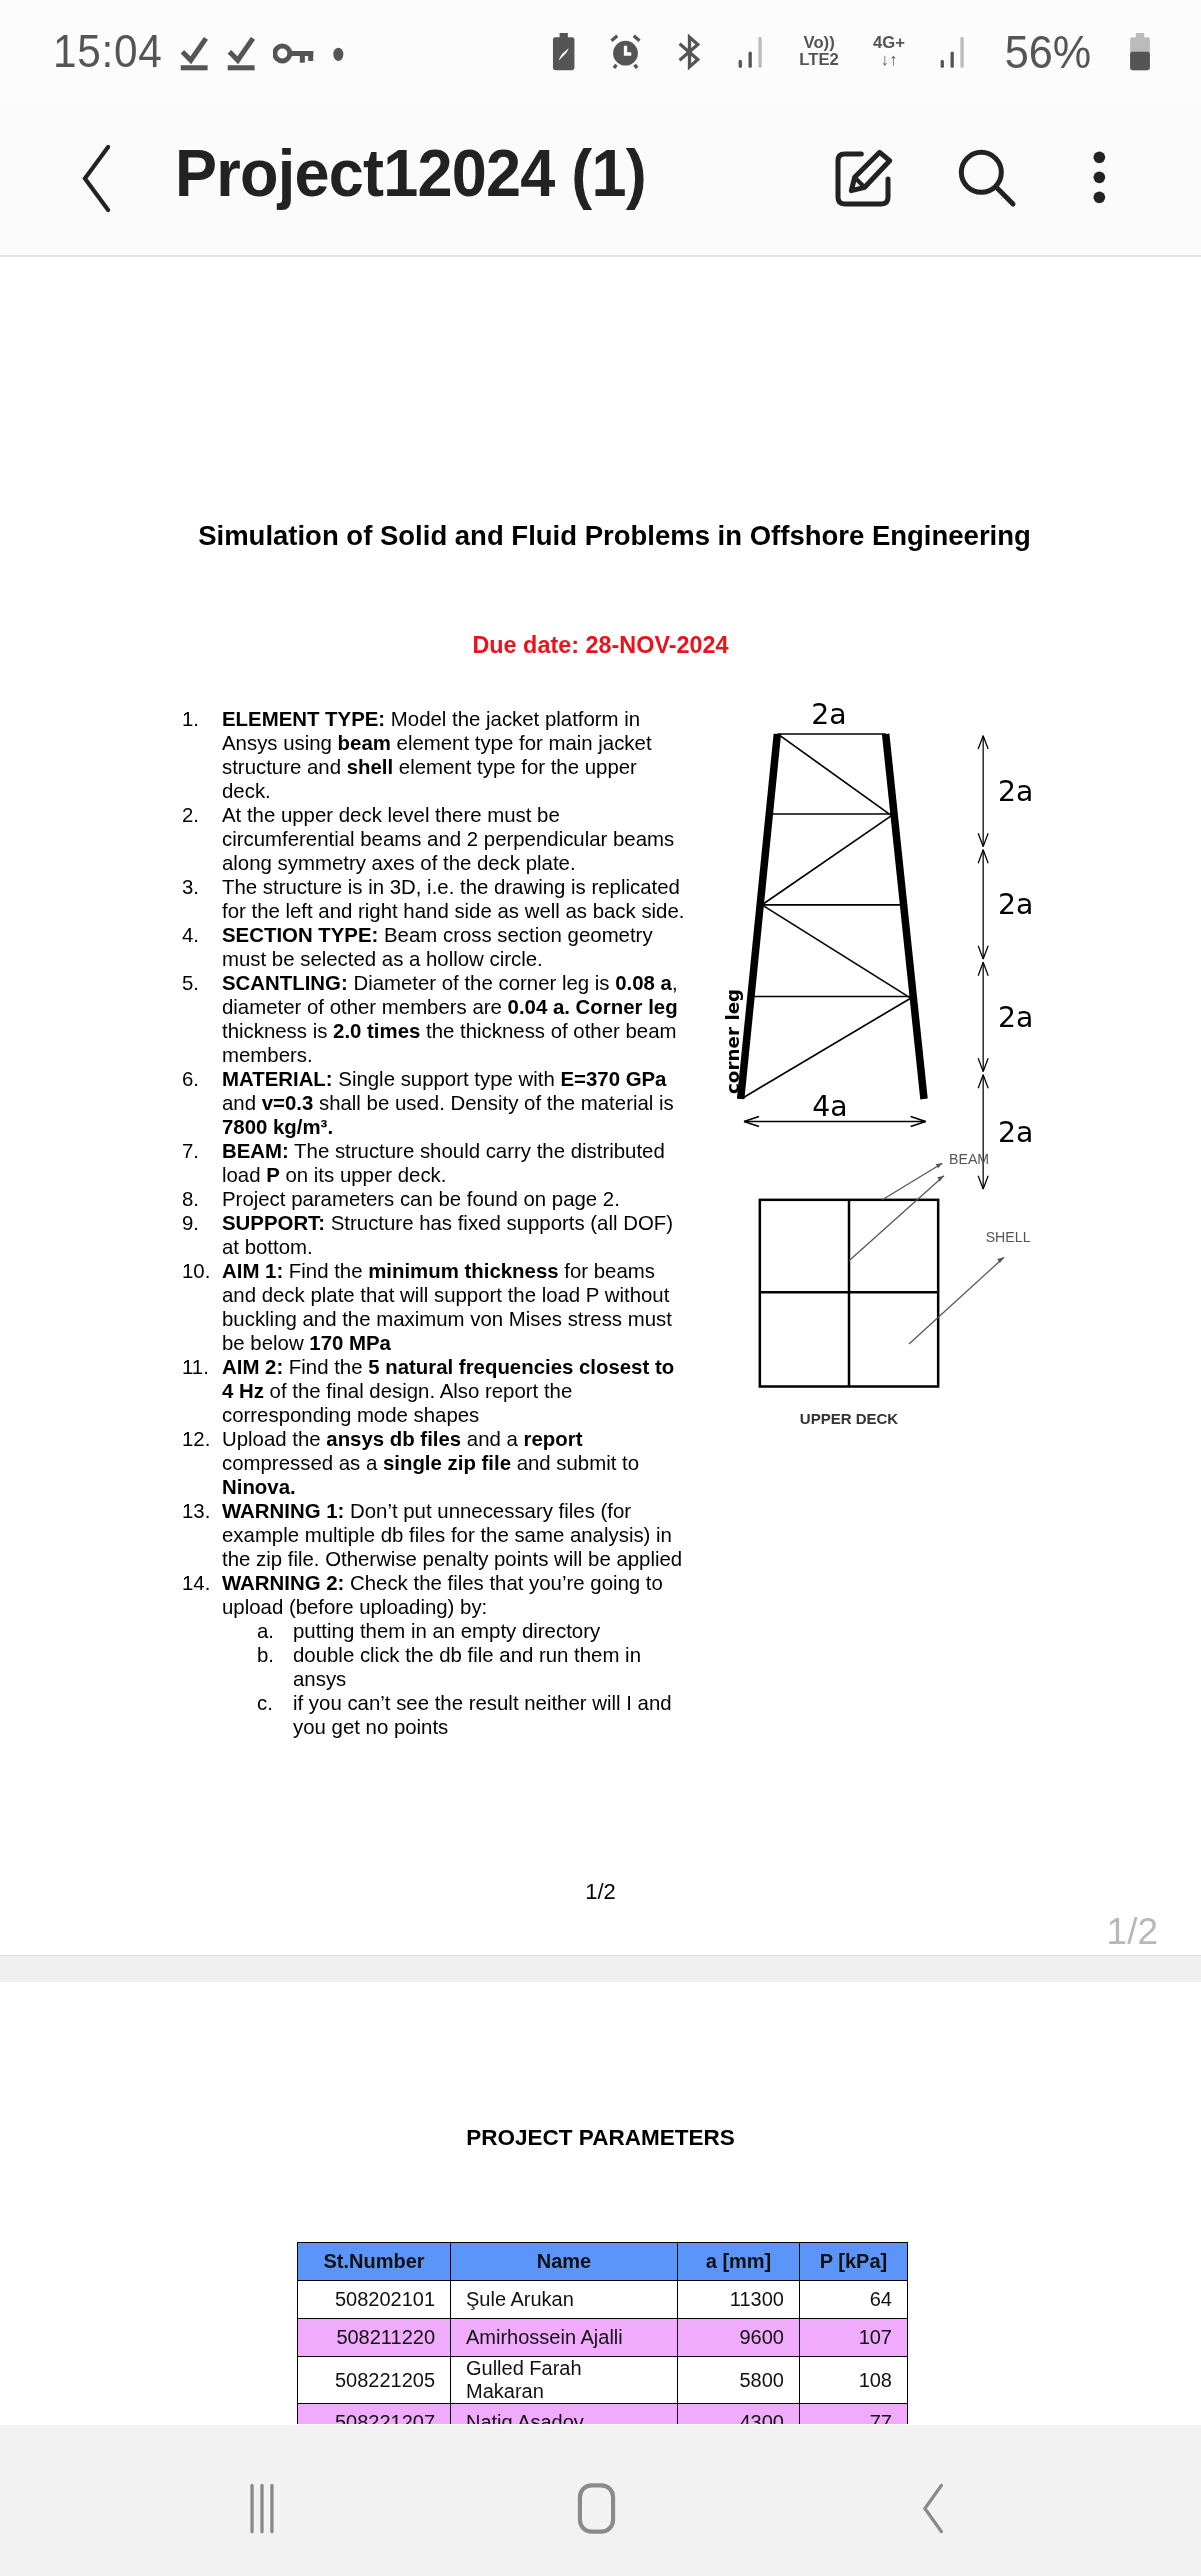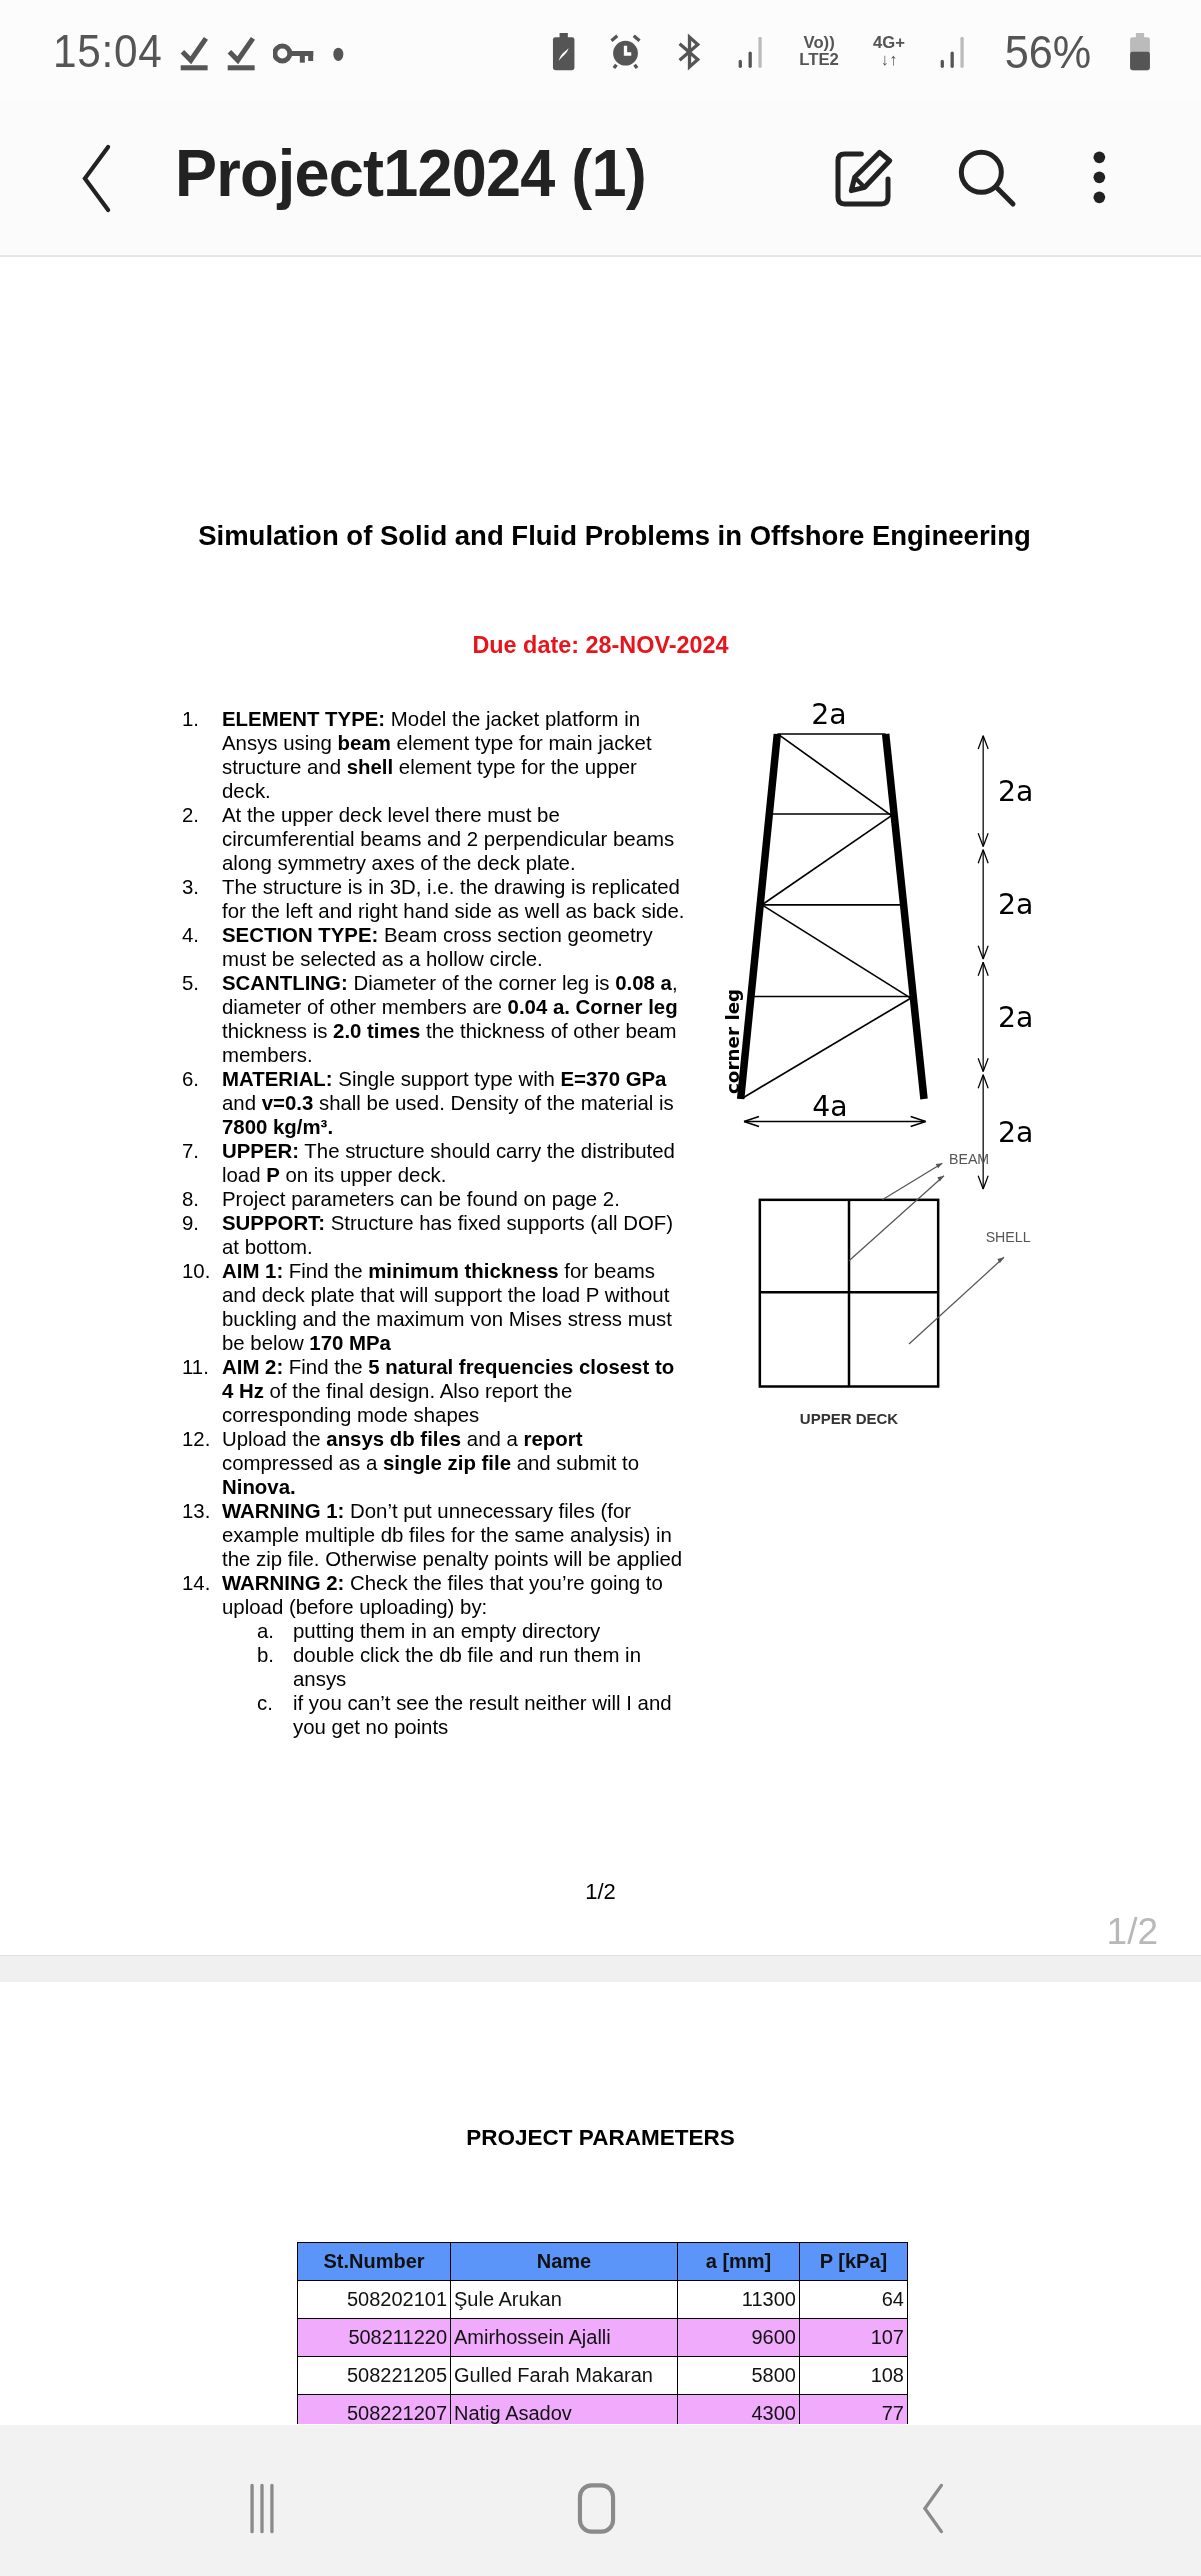--- a/index.html
+++ b/index.html
@@ -36,21 +36,21 @@
   .subitem .num { position: absolute; left: 75px; top: 0; }
 
   .diagram { position: absolute; left: 709px; top: 441px; width: 350px; height: 843px; }
   .diagram text { font-family: "DejaVu Sans", sans-serif; }
 
   .pagenum-doc { position: absolute; top: 1620px; left: 0; width: 1201px; text-align: center; font-size: 22px; color: #000; }
   .pagecounter { position: absolute; right: 43px; top: 1652px; font-size: 37px; color: #b8b8b8; }
 
   .params-title { position: absolute; left: 0; width: 1201px; top: 143px; text-align: center; font-weight: bold; font-size: 22.5px; color: #000; }
   table.params { position: absolute; left: 297px; top: 260px; border-collapse: collapse; font-size: 20px; }
-  table.params th, table.params td { border: 1.7px solid #000; height: 38px; padding: 0 3px; }
+  table.params th, table.params td { border: 1.7px solid #000; height: 38px; padding: 0 15px; }
   table.params th { background: #5b95f9; font-weight: bold; text-align: center; }
   table.params td.r { text-align: right; }
   table.params td.l { text-align: left; }
   table.params tr.alt td { background: #f0abfc; }
 
   
   .navbar { position: absolute; left: 0; top: 2425px; width: 1201px; height: 151px; background: #f2f2f2; }
   .navbtn { position: absolute; top: 50px; width: 75px; height: 67px; display: flex; align-items: center; justify-content: center; }
 </style>
 </head>
@@ -151,21 +151,21 @@
   <div class="doc-title" style="top:261px">Simulation of Solid and Fluid Problems in Offshore Engineering</div>
   <div class="due">Due date: 28-NOV-2024</div>
 
   <div class="items" id="items">
       <div class="item"><span class="num">1.</span><b>ELEMENT TYPE:</b><span> Model the jacket platform in Ansys using </span><b>beam</b><span> element type for main jacket structure and </span><b>shell</b><span> element type for the upper deck.</span></div>
       <div class="item"><span class="num">2.</span><span>At the upper deck level there must be circumferential beams and 2 perpendicular beams along symmetry axes of the deck plate.</span></div>
       <div class="item"><span class="num">3.</span><span>The structure is in 3D, i.e. the drawing is replicated for the left and right hand side as well as back side.</span></div>
       <div class="item"><span class="num">4.</span><b>SECTION TYPE:</b><span> Beam cross section geometry must be selected as a hollow circle.</span></div>
       <div class="item"><span class="num">5.</span><b>SCANTLING:</b><span> Diameter of the corner leg is </span><b>0.08 a</b><span>, diameter of other members are </span><b>0.04 a. Corner leg</b><span> thickness is </span><b>2.0 times</b><span> the thickness of other beam members.</span></div>
       <div class="item"><span class="num">6.</span><b>MATERIAL:</b><span> Single support type with </span><b>E=370 GPa</b><span> and </span><b>v=0.3</b><span> shall be used. Density of the material is </span><b>7800 kg/m³.</b></div>
-      <div class="item"><span class="num">7.</span><b>UPPER:</b><span> The structure should carry the distributed load </span><b>P</b><span> on its upper deck.</span></div>
+      <div class="item"><span class="num">7.</span><b>BEAM:</b><span> The structure should carry the distributed load </span><b>P</b><span> on its upper deck.</span></div>
       <div class="item"><span class="num">8.</span><span>Project parameters can be found on page 2.</span></div>
       <div class="item"><span class="num">9.</span><b>SUPPORT:</b><span> Structure has fixed supports (all DOF) at bottom.</span></div>
       <div class="item"><span class="num">10.</span><b>AIM 1:</b><span> Find the </span><b>minimum thickness</b><span> for beams and deck plate that will support the load P without buckling and the maximum von Mises stress must be below </span><b>170 MPa</b></div>
       <div class="item"><span class="num">11.</span><b>AIM 2:</b><span> Find the </span><b>5 natural frequencies closest to 4 Hz</b><span> of the final design. Also report the corresponding mode shapes</span></div>
       <div class="item"><span class="num">12.</span><span>Upload the </span><b>ansys db files</b><span> and a </span><b>report</b><span> compressed as a </span><b>single zip file</b><span> and submit to </span><b>Ninova.</b></div>
       <div class="item"><span class="num">13.</span><b>WARNING 1:</b><span> Don’t put unnecessary files (for example multiple db files for the same analysis) in the zip file. Otherwise penalty points will be applied</span></div>
       <div class="item"><span class="num">14.</span><b>WARNING 2:</b><span> Check the files that you’re going to upload (before uploading) by:</span></div>
       <div class="subitem"><span class="num">a.</span><span>putting them in an empty directory</span></div>
       <div class="subitem"><span class="num">b.</span><span>double click the db file and run them in ansys</span></div>
       <div class="subitem"><span class="num">c.</span><span>if you can’t see the result neither will I and you get no points</span></div>

